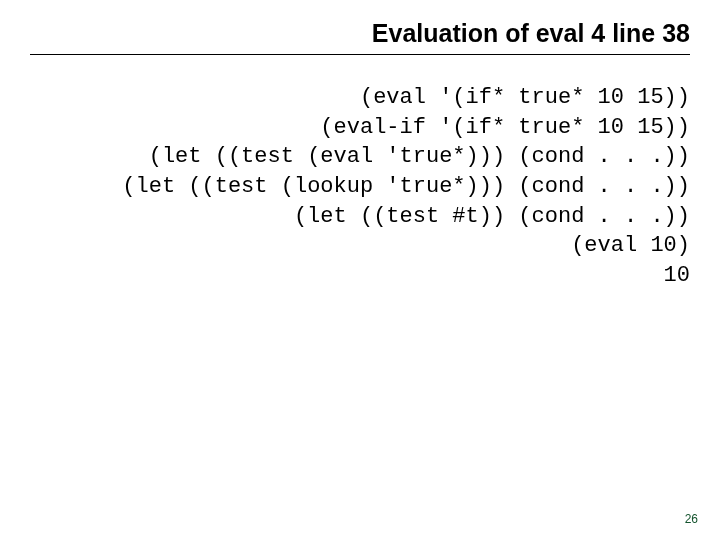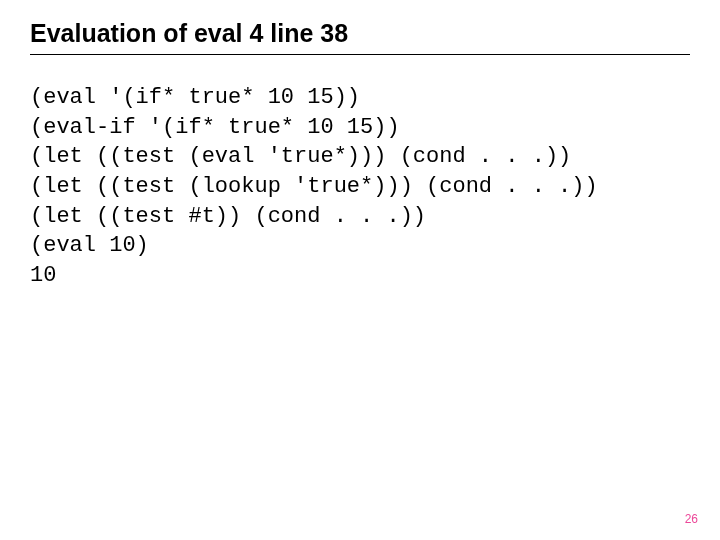--- a/index.html
+++ b/index.html
@@ -12,20 +12,21 @@
     color: #000;
     position: relative;
     overflow: hidden;
   }
   .slide {
     box-sizing: border-box;
     width: 720px;
     height: 540px;
     padding: 18px 30px 20px 30px;
     position: relative;
+    text-align: right;
   }
   .title {
     font-size: 25px;
     font-weight: bold;
     margin: 0 0 6px 0;
     line-height: 1.2;
   }
   .title-underline {
     border: none;
     border-top: 1px solid #000;
@@ -42,21 +43,21 @@
   }
   .note {
     font-size: 22px;
     line-height: 1.3;
   }
   .page-number {
     position: absolute;
     right: 22px;
     bottom: 14px;
     font-size: 12px;
-    color: #ec4899;
+    color: #14532d;
   }
 </style>
 </head>
 <body>
 
 <div class="slide">
   <h1 class="title">Evaluation of eval 4 line 38</h1>
   <hr class="title-underline">
 
   <div class="code-block"><span>(eval '(if* true* 10 15))</span>

